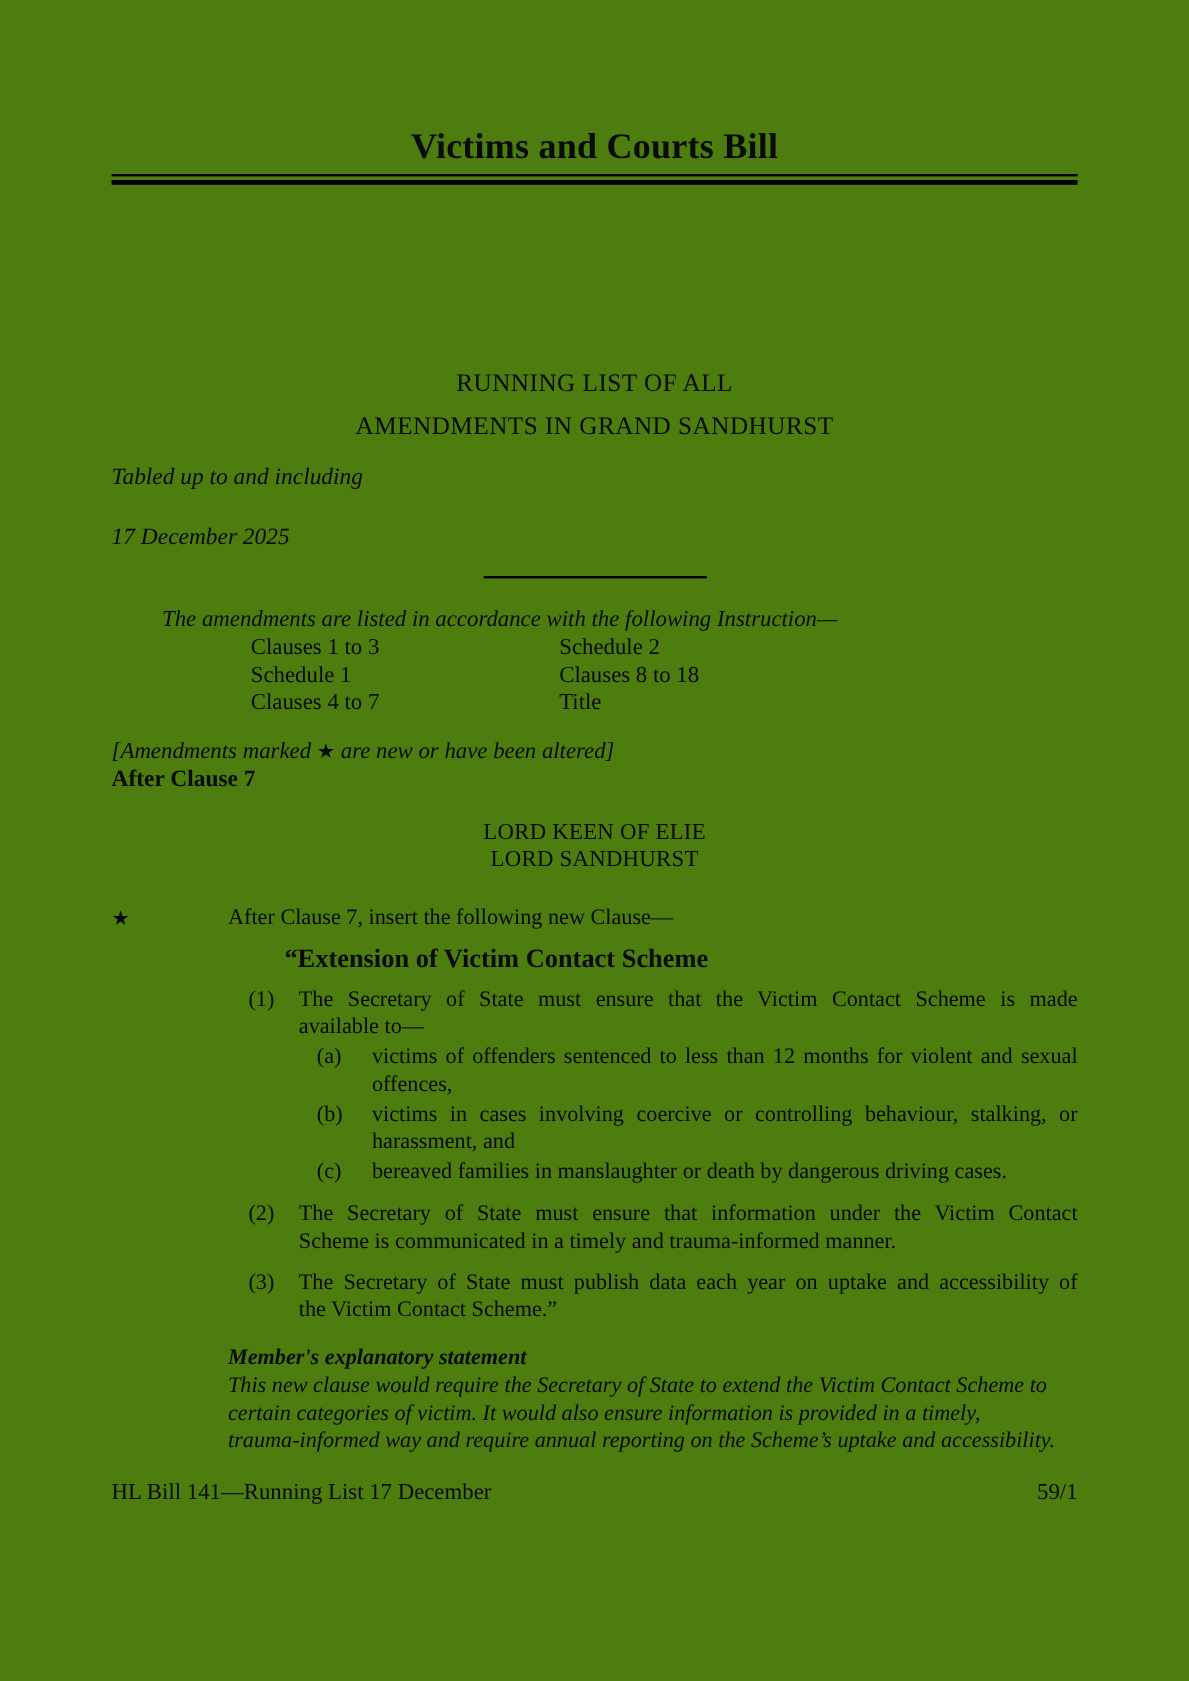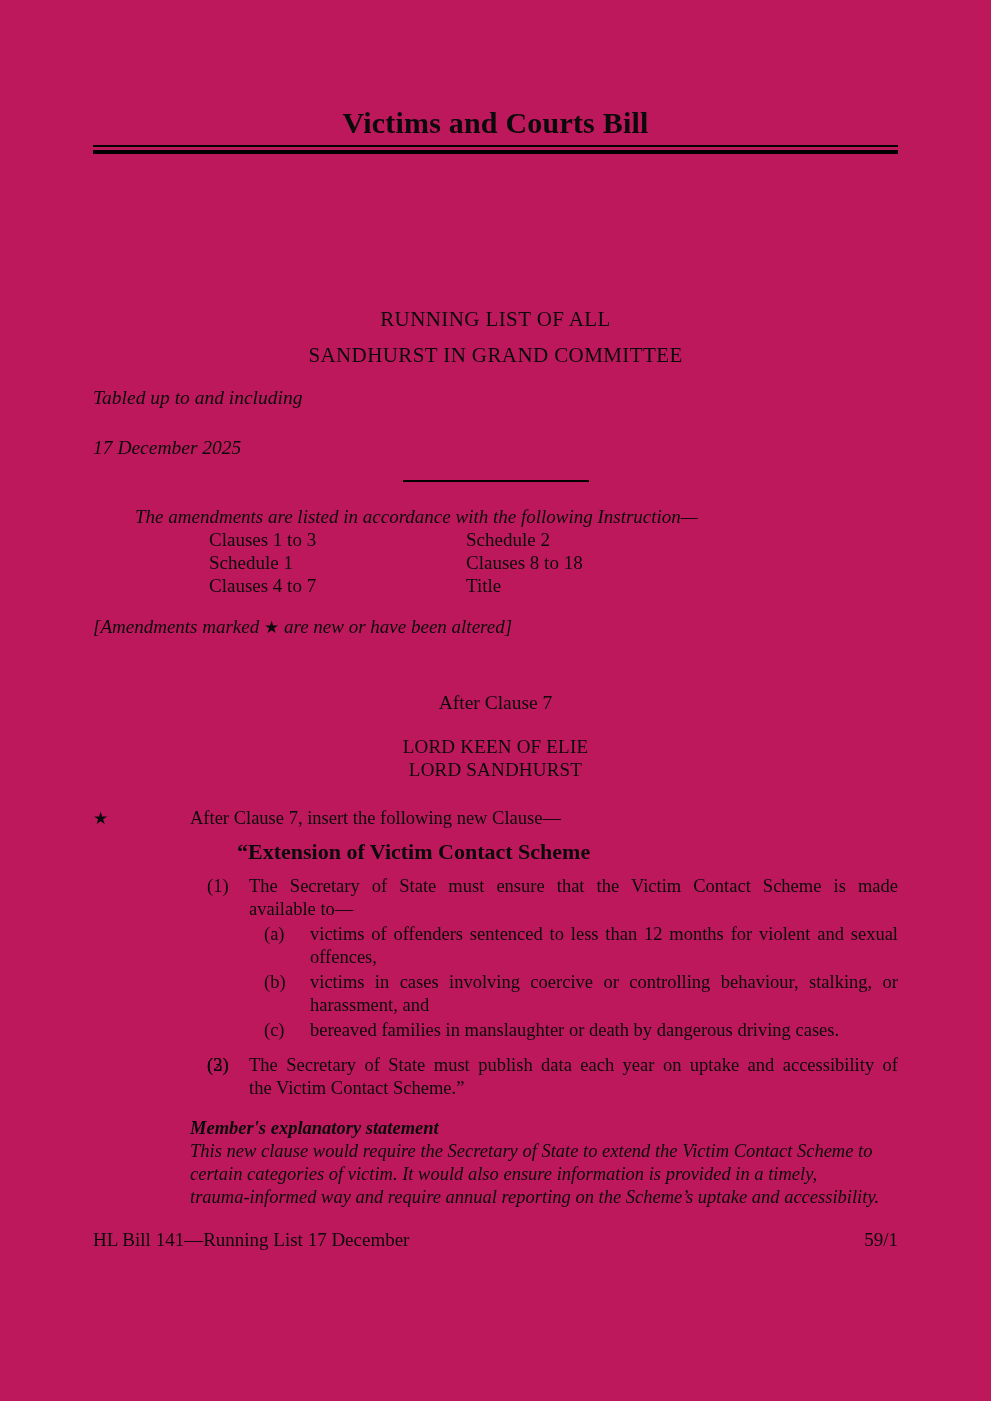--- a/index.html
+++ b/index.html
@@ -1,19 +1,19 @@
 <!DOCTYPE html>
 <html><head>
 <meta charset="utf-8">
 <style>
   html, body { margin: 0; padding: 0; background: #ffffff; }
   .page {
     width: 991px; height: 1401px;
     position: relative;
-    background: #be185d;
+    background: #4d7c0f;
     font-family: "Liberation Serif", serif;
     color: #0a0a0a;
     overflow: hidden;
   }
   .content { position: absolute; left: 93px; top: 0; width: 805px; }
 
   .bill-title {
     padding-top: 106px;
     text-align: center;
     font-size: 30px;
@@ -34,21 +34,21 @@
 
   .short-rule { width: 186px; height: 2px; background: #000; margin: 21px auto 0 auto; }
 
   .instr-intro { margin-top: 24px; margin-left: 42px; font-style: italic; font-size: 19px; line-height: 22px; }
   .cols { display: flex; font-size: 19px; line-height: 23px; }
   .col1 { margin-left: 116px; width: 257px; }
 
   .marker-note { margin-top: 18px; text-align: left; font-style: italic; font-size: 19px; line-height: 23px; }
   .marker-note .star { font-style: normal; font-size: 17px; }
 
-  .section-heading { margin-top: 52px; text-align: center; font-weight: normal; font-size: 19.5px; line-height: 23px; }
+  .section-heading { text-align: left; font-weight: bold; font-size: 19.5px; line-height: 23px; }
   .sponsor { text-align: center; font-size: 19px; line-height: 23px; letter-spacing: 0.2px; }
   #sponsor1 { margin-top: 21px; }
 
   .amendment-lead { margin-top: 26px; position: relative; font-size: 18.5px; line-height: 23px; }
   .amd-star { position: absolute; left: 0; top: 0; font-size: 17px; line-height: 23px; }
   .amd-instr { display: block; margin-left: 97px; }
 
   .clause-title { margin-top: 10px; margin-left: 144px; font-weight: bold; font-size: 22px; line-height: 23px; }
 
   .sub { margin-top: 12px; position: relative; font-size: 18.5px; line-height: 23px; }
@@ -69,21 +69,21 @@
 <body>
 
 <div class="page">
   <div class="content">
 
     <div class="bill-title">Victims and Courts Bill</div>
     <div class="rule-thin"></div>
     <div class="rule-thick"></div>
 
     <div class="caps-heading" id="running1">RUNNING LIST OF ALL</div>
-    <div class="caps-heading" id="running2">SANDHURST IN GRAND COMMITTEE</div>
+    <div class="caps-heading" id="running2">AMENDMENTS IN GRAND SANDHURST</div>
 
     <div class="tabled" id="tabled1">Tabled up to and including</div>
     <div class="tabled" id="tabled2">17 December 2025</div>
 
     <div class="short-rule"></div>
 
     <div class="instr-intro">The amendments are listed in accordance with the following Instruction—</div>
 
     <div class="cols">
       <div class="col1">
@@ -135,20 +135,24 @@
           <span class="letter">(c)</span>
           <div class="ibody">
             <div class="ln">bereaved families in manslaughter or death by dangerous driving cases.</div>
           </div>
         </div>
       </div>
     </div>
 
     <div class="sub" id="sub2">
       <span class="num">(2)</span>
+      <div class="body">
+        <div class="ln just">The Secretary of State must ensure that information under the Victim Contact</div>
+        <div class="ln">Scheme is communicated in a timely and trauma-informed manner.</div>
+      </div>
     </div>
 
     <div class="sub" id="sub3">
       <span class="num">(3)</span>
       <div class="body">
         <div class="ln just">The Secretary of State must publish data each year on uptake and accessibility of</div>
         <div class="ln">the Victim Contact Scheme.”</div>
       </div>
     </div>
 

